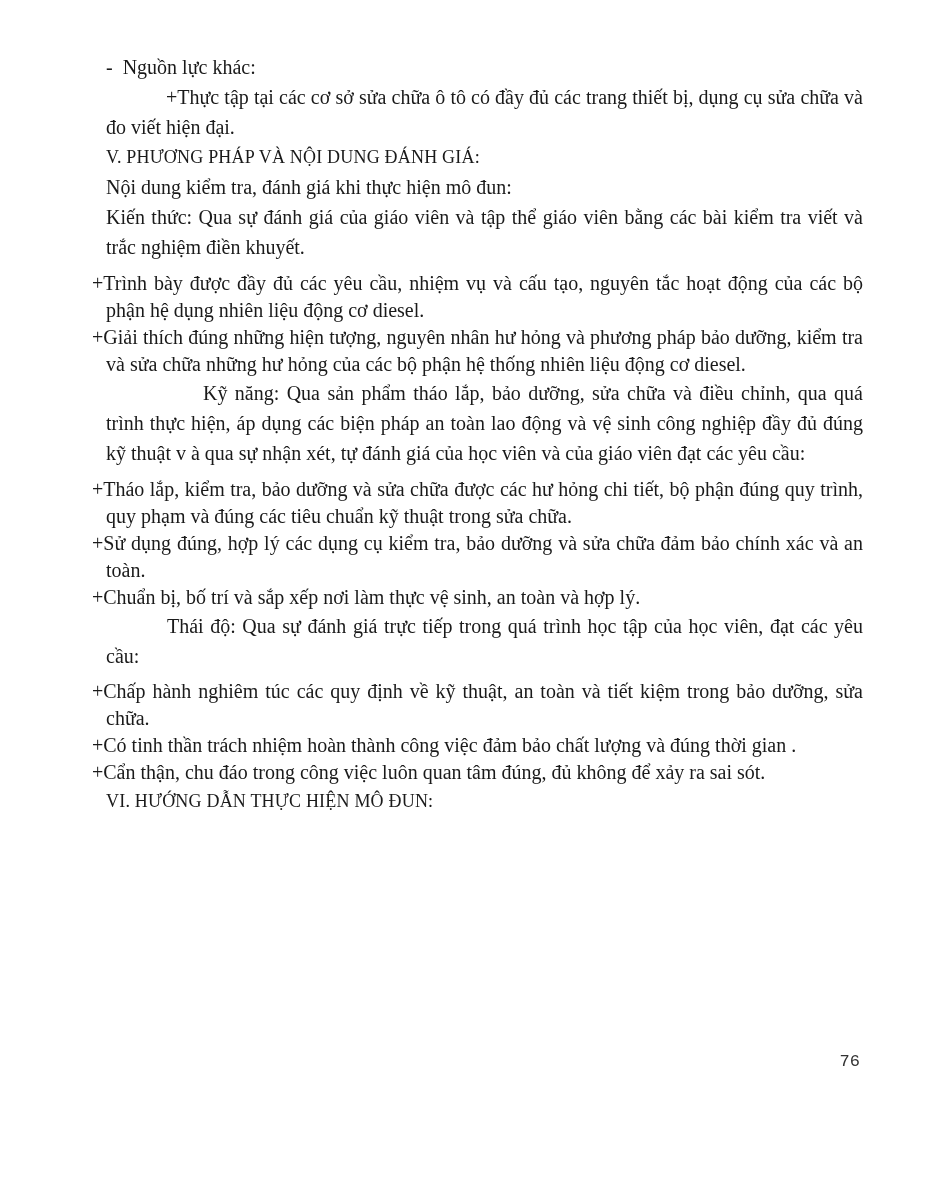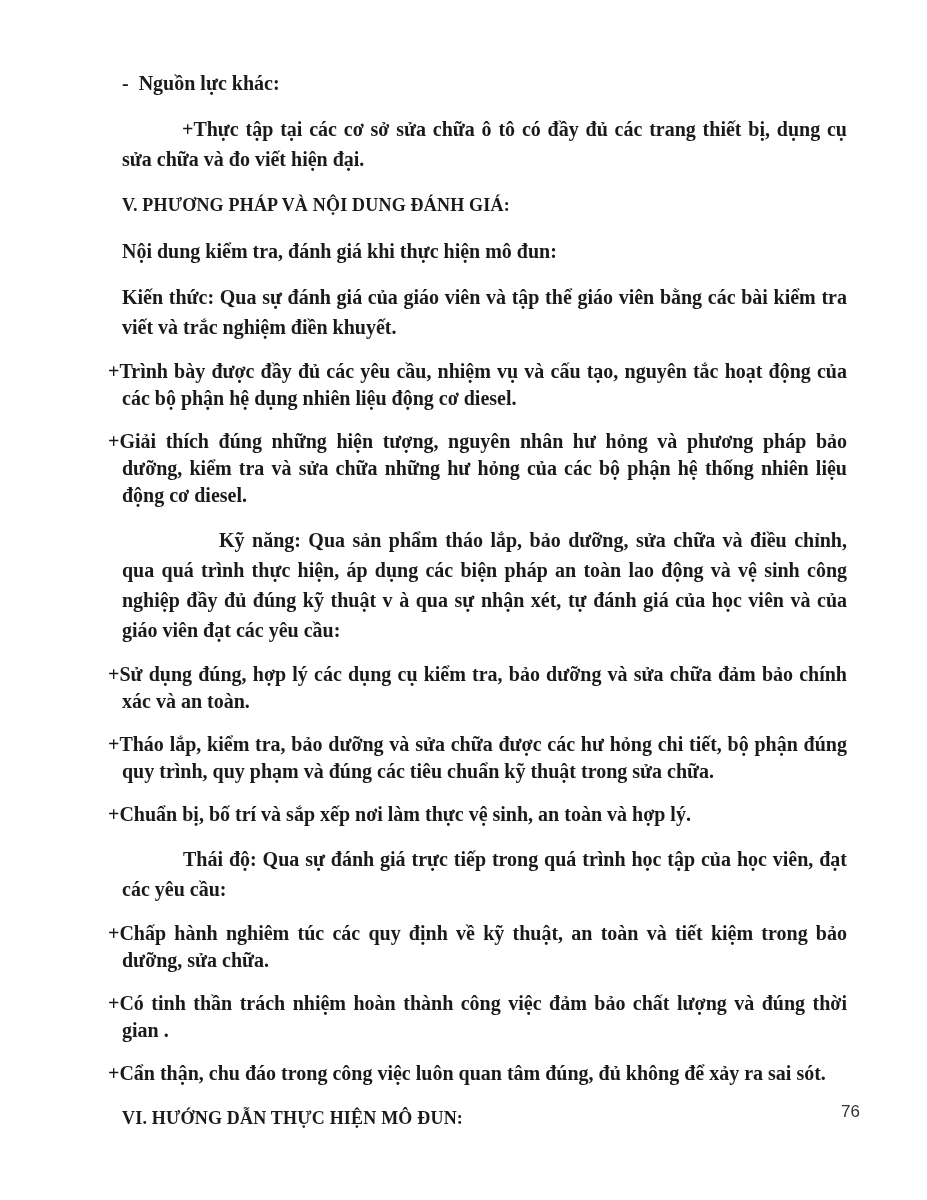--- a/index.html
+++ b/index.html
@@ -18,23 +18,23 @@
     font-size: 20px;
     overflow: hidden;
   }
   .content {
     position: absolute;
     top: 52px;
     left: 106px;
     width: 757px;
   }
   .content p, .content h2 {
-    margin: 16px;
+    margin: 0;
     padding: 0;
-    font-weight: bold;
+    font-weight: normal;
   }
   .para {
     line-height: 30px;
     text-align: justify;
   }
   .dash-line {
     line-height: 30px;
     padding-left: 57px;
     white-space: pre;
     margin-bottom: 16px;
@@ -85,23 +85,23 @@
   }
   .list-attitude {
     margin-top: 7px;
   }
   .heading-vi {
     padding-left: 37px;
     margin-top: 6px;
   }
   .page-number {
     position: absolute;
-    top: 1102px;
+    top: 1052px;
     right: 67px;
-    font-family: Liberation Sans, sans-serif;
+    font-family: Liberation Mono, monospace;
     font-size: 17px;
     color: #333333;
   }
 </style>
 </head>
 <body>
 
 <div class="page">
   <div class="content">
 
@@ -117,22 +117,22 @@
     <p class="para para-knowledge">Kiến thức: Qua sự đánh giá của giáo viên và tập thể giáo viên bằng các bài kiểm tra viết và trắc nghiệm điền khuyết.</p>
 
     <div class="list list-knowledge">
       <p class="item">+Trình bày được đầy đủ các yêu cầu, nhiệm vụ và cấu tạo, nguyên tắc hoạt động của các bộ phận hệ dụng nhiên liệu động cơ diesel.</p>
       <p class="item">+Giải thích đúng những hiện tượng, nguyên nhân hư hỏng và phương pháp bảo dưỡng, kiểm tra và sửa chữa những hư hỏng của các bộ phận hệ thống nhiên liệu động cơ diesel.</p>
     </div>
 
     <p class="para para-skill">Kỹ năng: Qua sản phẩm tháo lắp, bảo dưỡng, sửa chữa và điều chỉnh, qua quá trình thực hiện, áp dụng các biện pháp an toàn lao động và vệ sinh công nghiệp đầy đủ đúng kỹ thuật v à qua sự nhận xét, tự đánh giá của học viên và của giáo viên đạt các yêu cầu:</p>
 
     <div class="list list-skill">
+      <p class="item">+Tháo lắp, kiểm tra, bảo dưỡng và sửa chữa được các hư hỏng chi tiết, bộ phận đúng quy trình, quy phạm và đúng các tiêu chuẩn kỹ thuật trong sửa chữa.</p>
       <p class="item">+Sử dụng đúng, hợp lý các dụng cụ kiểm tra, bảo dưỡng và sửa chữa đảm bảo chính xác và an toàn.</p>
-      <p class="item">+Tháo lắp, kiểm tra, bảo dưỡng và sửa chữa được các hư hỏng chi tiết, bộ phận đúng quy trình, quy phạm và đúng các tiêu chuẩn kỹ thuật trong sửa chữa.</p>
       <p class="item">+Chuẩn bị, bố trí và sắp xếp nơi làm thực vệ sinh, an toàn và hợp lý.</p>
     </div>
 
     <p class="para para-attitude">Thái độ: Qua sự đánh giá trực tiếp trong quá trình học tập của học viên, đạt các yêu cầu:</p>
 
     <div class="list list-attitude">
       <p class="item">+Chấp hành nghiêm túc các quy định về kỹ thuật, an toàn và tiết kiệm trong bảo dưỡng, sửa chữa.</p>
       <p class="item">+Có tinh thần trách nhiệm hoàn thành công việc đảm bảo chất lượng và đúng thời gian .</p>
       <p class="item">+Cẩn thận, chu đáo trong công việc luôn quan tâm đúng, đủ không để xảy ra sai sót.</p>
     </div>

